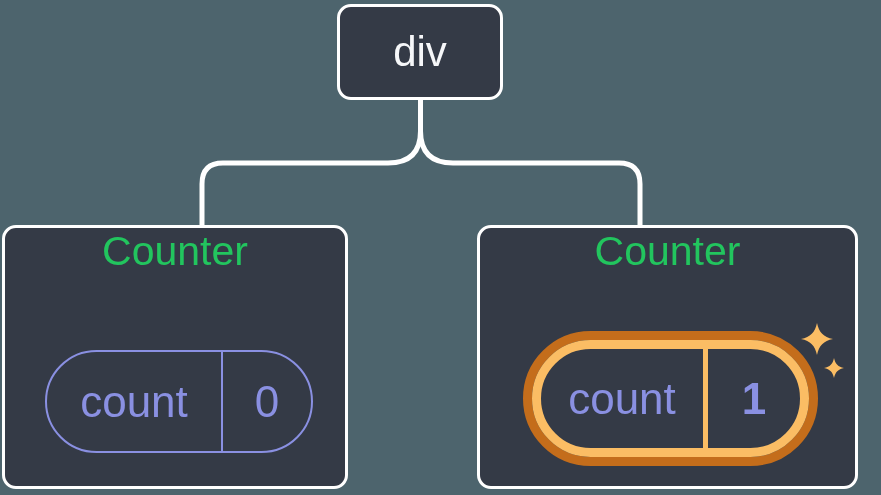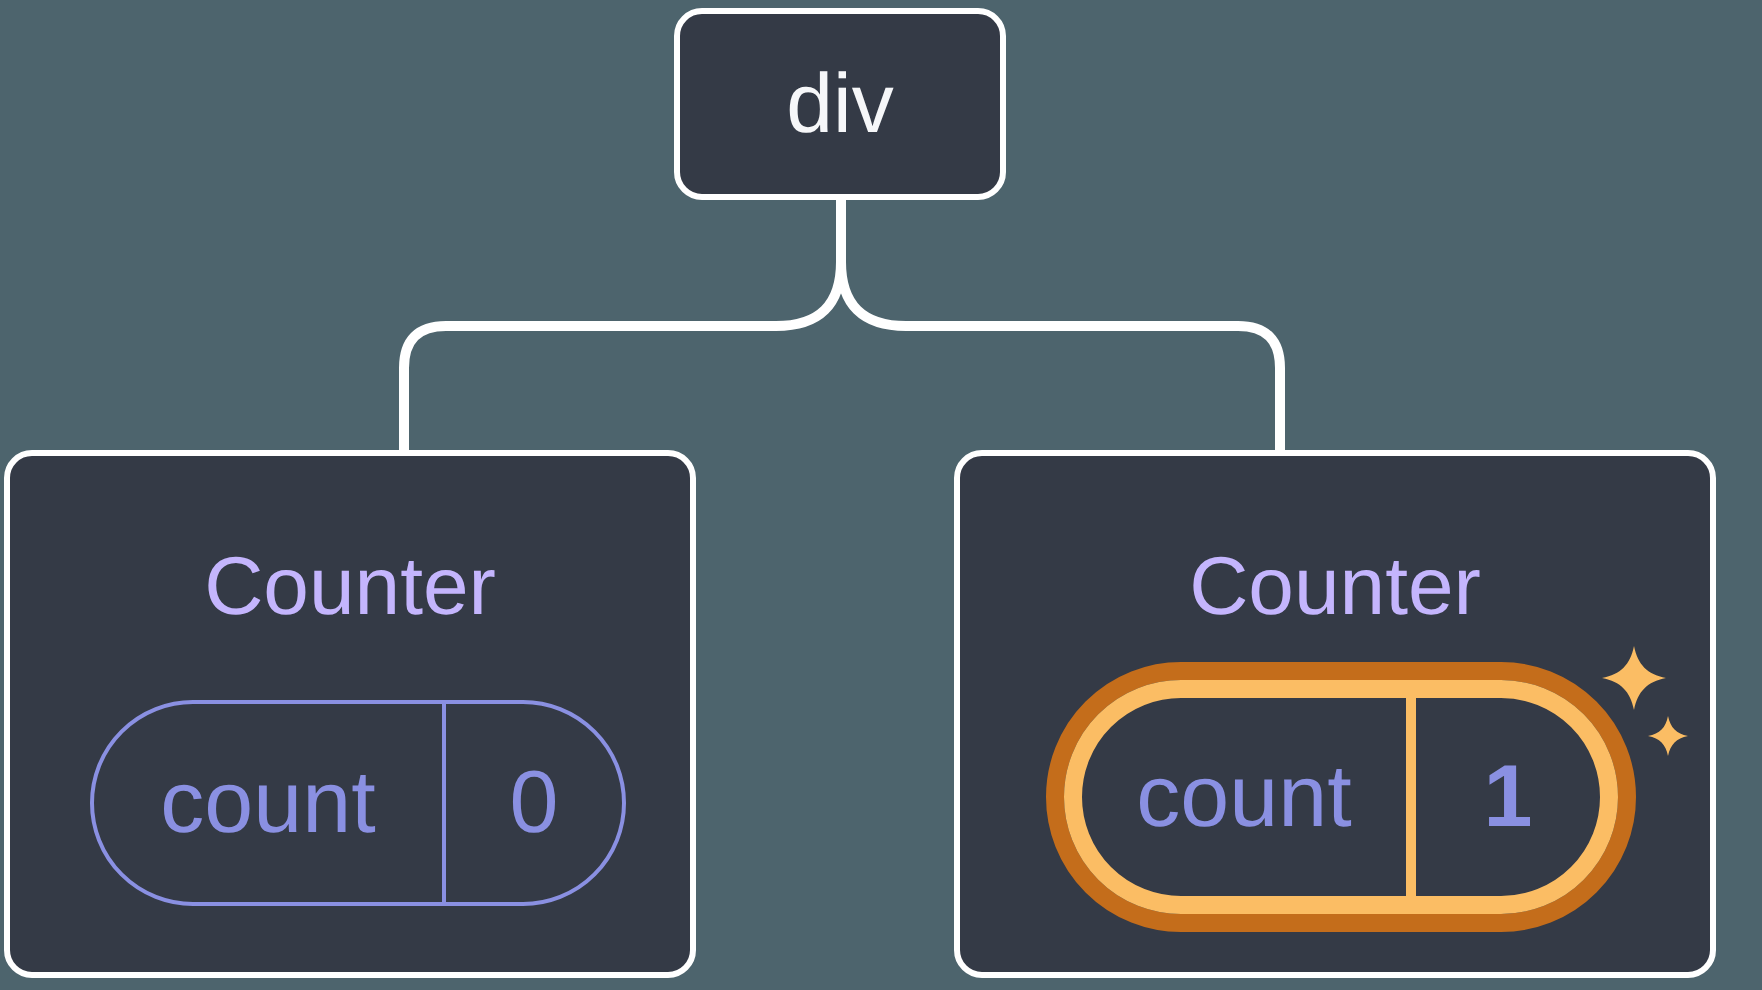--- a/index.html
+++ b/index.html
@@ -26,24 +26,23 @@
   .root-node {
     left: 337px; top: 4px;
     width: 166px; height: 96px;
     display: flex; align-items: center; justify-content: center;
     color: #f6f7f9;
     font-size: 42px;
   }
   .card-left  { left: 2px;   top: 225px; width: 346px; height: 264px; }
   .card-right { left: 477px; top: 225px; width: 381px; height: 264px; }
   .card-title {
-    margin-top: 42px;
     text-align: center;
     font-size: 41px;
-    color: #c4b5fd;
+    color: #22c55e;
   }
   
   .pill {
     position: absolute;
     left: 40px; top: 122px;
     width: 268px; height: 103px;
     border: 2.5px solid #8a90e2;
     border-radius: 999px;
     box-sizing: border-box;
     display: flex;

